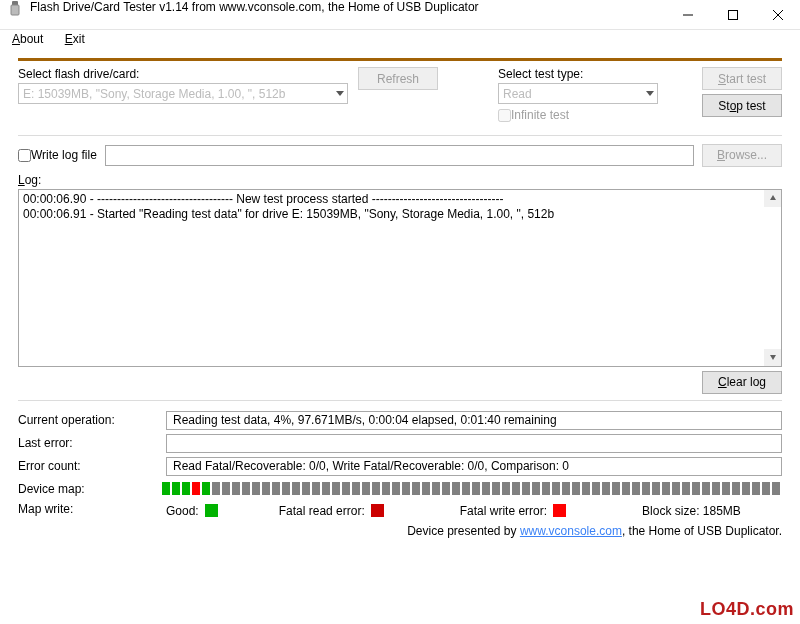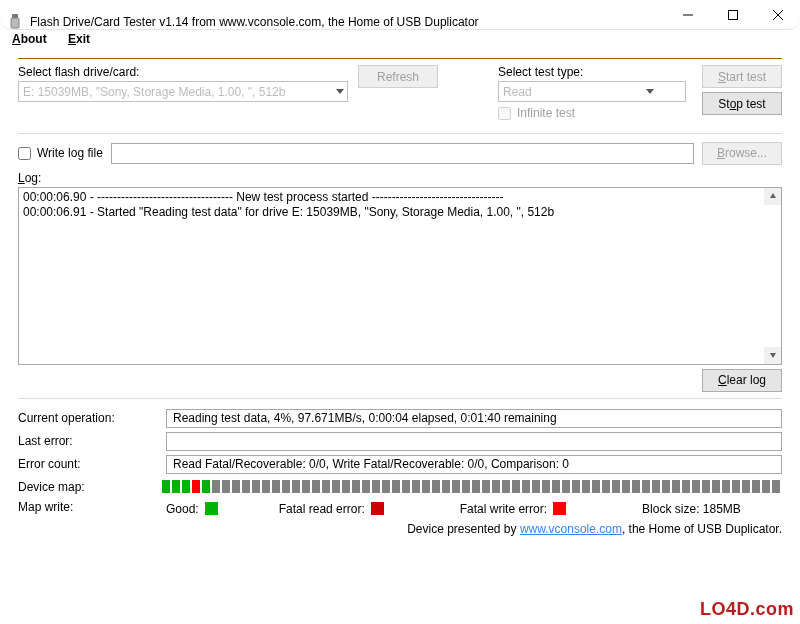--- a/index.html
+++ b/index.html
@@ -9,51 +9,50 @@
     font-size: 12px;
     background: #fff;
     color: #000;
     width: 800px;
     height: 624px;
     overflow: hidden;
     position: relative;
   }
   .titlebar {
     display: flex;
-    align-items: flex-end;
+    align-items: flex-start;
     height: 30px;
     padding: 0 0 0 8px;
     border-bottom: 1px solid #e5e5e5;
-    border-radius: 12px;
   }
   .titlebar .appicon {
     width: 16px; height: 16px;
     display: inline-block;
     margin-right: 6px;
   }
   .titlebar .title { flex: 1; font-size: 12px; }
   .winbtn {
     width: 45px;
     height: 29px;
     display: flex;
     align-items: center;
     justify-content: center;
     color: #000;
   }
   .menubar {
     padding: 2px 8px 4px 12px;
     font-size: 12px;
   }
-  .menubar span { margin-right: 18px; font-weight: bold; }
+  .menubar span { margin-right: 18px; }
   .menubar u { text-decoration: underline; }
   .content {
     padding: 0 18px 6px 18px;
   }
   .row { display: flex; align-items: flex-start; }
-  .row.sep { border-top: 1px solid #a16207; margin-top: 8px; padding-top: 6px; }
+  .row.sep { border-top: 3px solid #a16207; margin-top: 8px; padding-top: 6px; }
   .row.sepb { border-bottom: 1px solid #dcdcdc; padding-bottom: 10px; }
   .label { display:block; font-size:12px; margin-bottom:2px;}
   select, input[type=text] {
     font: inherit;
     height: 21px;
     border: 1px solid #a7a7a7;
     background: #fff;
     padding: 0 4px;
   }
   select { appearance: none; -webkit-appearance: none; background: #fff; }
@@ -71,21 +70,21 @@
     min-width: 80px;
     border: 1px solid #adadad;
     background: #e5e5e5;
     color: #000;
     padding: 0 8px;
   }
   .btn.disabled, select.disabled, .disabled {
     color: #a0a0a0;
   }
   .btn.disabled { background:#efefef; border-color:#cfcfcf;}
-  .checkbox { display:inline-flex; align-items:center; gap:6px; font-size:12px;}
+  .checkbox { display:inline-flex; align-items:center; font-size:12px;}
   .checkbox input { width:13px; height:13px; margin:0; }
   .logarea {
     border: 1px solid #a7a7a7;
     height: 178px;
     background: #fff;
     padding: 2px 4px;
     font-size: 12px;
     line-height: 15px;
     overflow: hidden;
     position: relative;
@@ -170,21 +169,21 @@
           <option>E: 15039MB, "Sony, Storage Media, 1.00, ", 512b</option>
         </select>
       </span>
     </div>
     <div style="">
       <button class="btn disabled" disabled="">Refresh</button>
     </div>
     <div style="flex:0 0 170px; margin-left:60px;">
       <span class="label">Select test type:</span>
       <span class="selwrap" style="width:160px;">
-        <select class="disabled" style="width:188px;" disabled="">
+        <select class="disabled" style="width:160px;" disabled="">
           <option>Read</option>
         </select>
       </span>
       <label class="checkbox disabled" style="margin-top:4px;">
         <input type="checkbox" disabled="" style="">
         <span>Infinite test</span>
       </label>
     </div>
     <div style="margin-left:auto; display:flex; flex-direction:column; gap:4px;">
       <button class="btn disabled" disabled=""><u>S</u>tart test</button>

